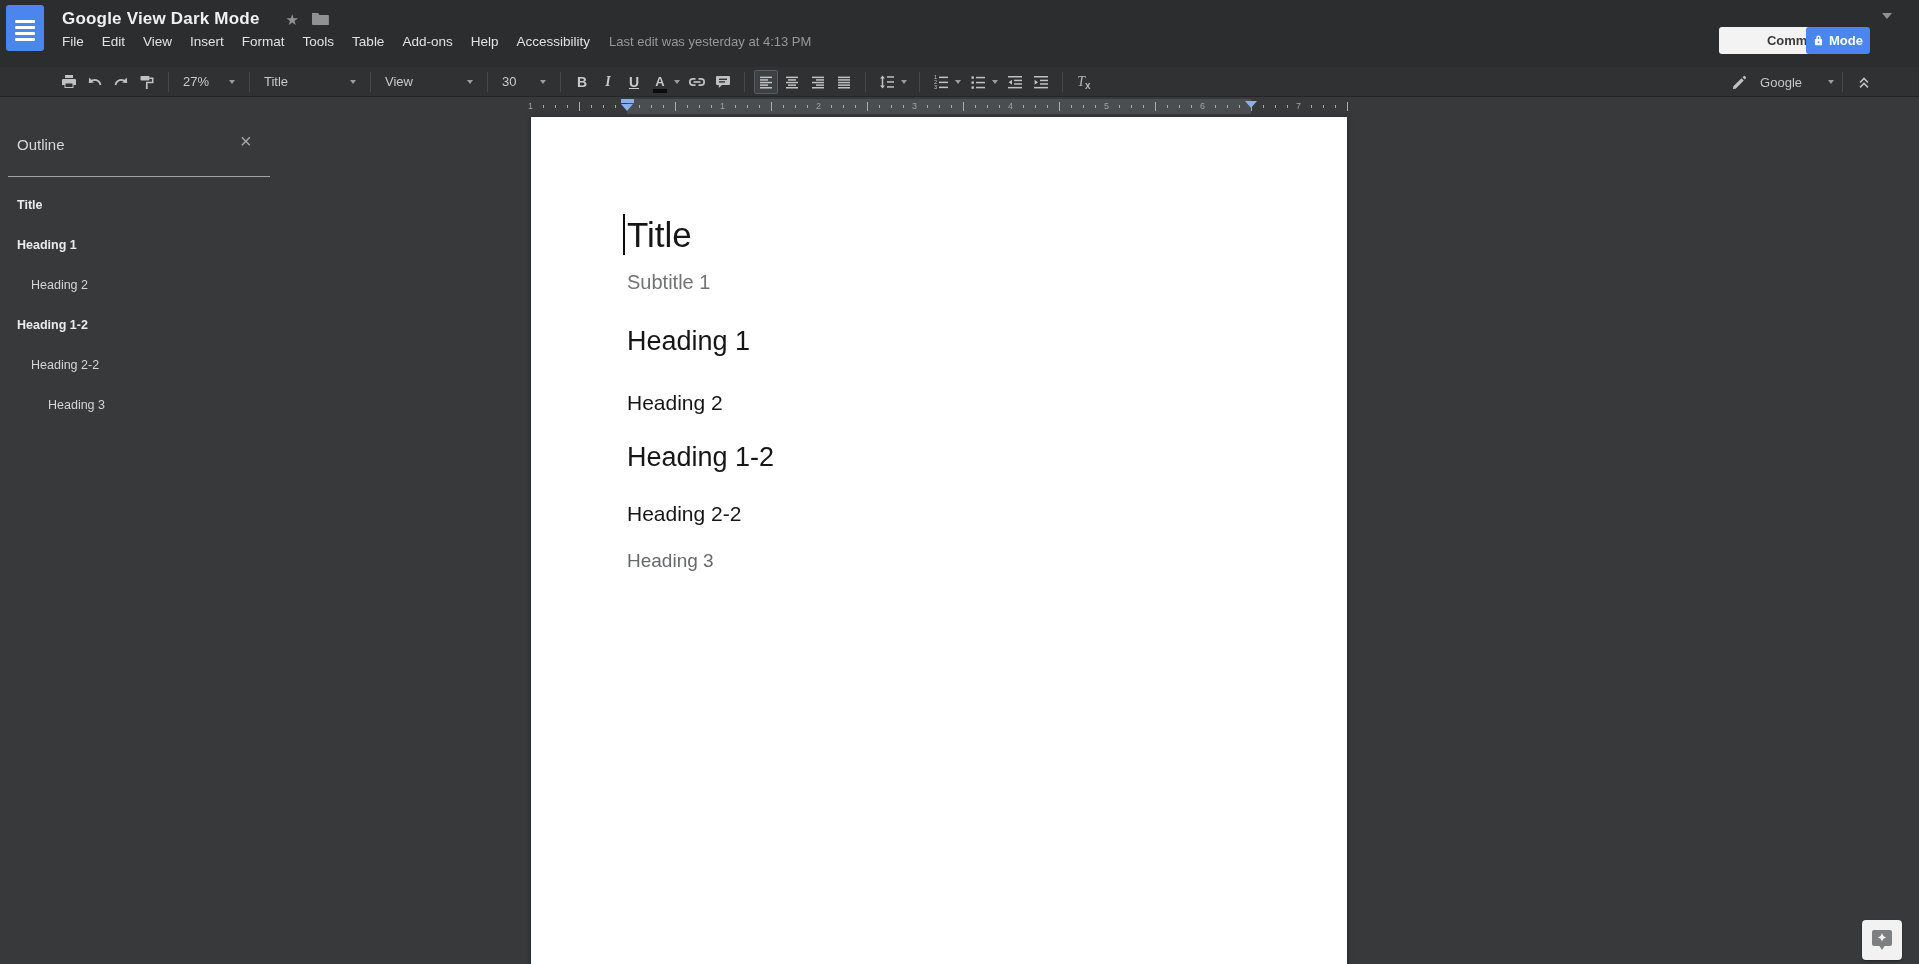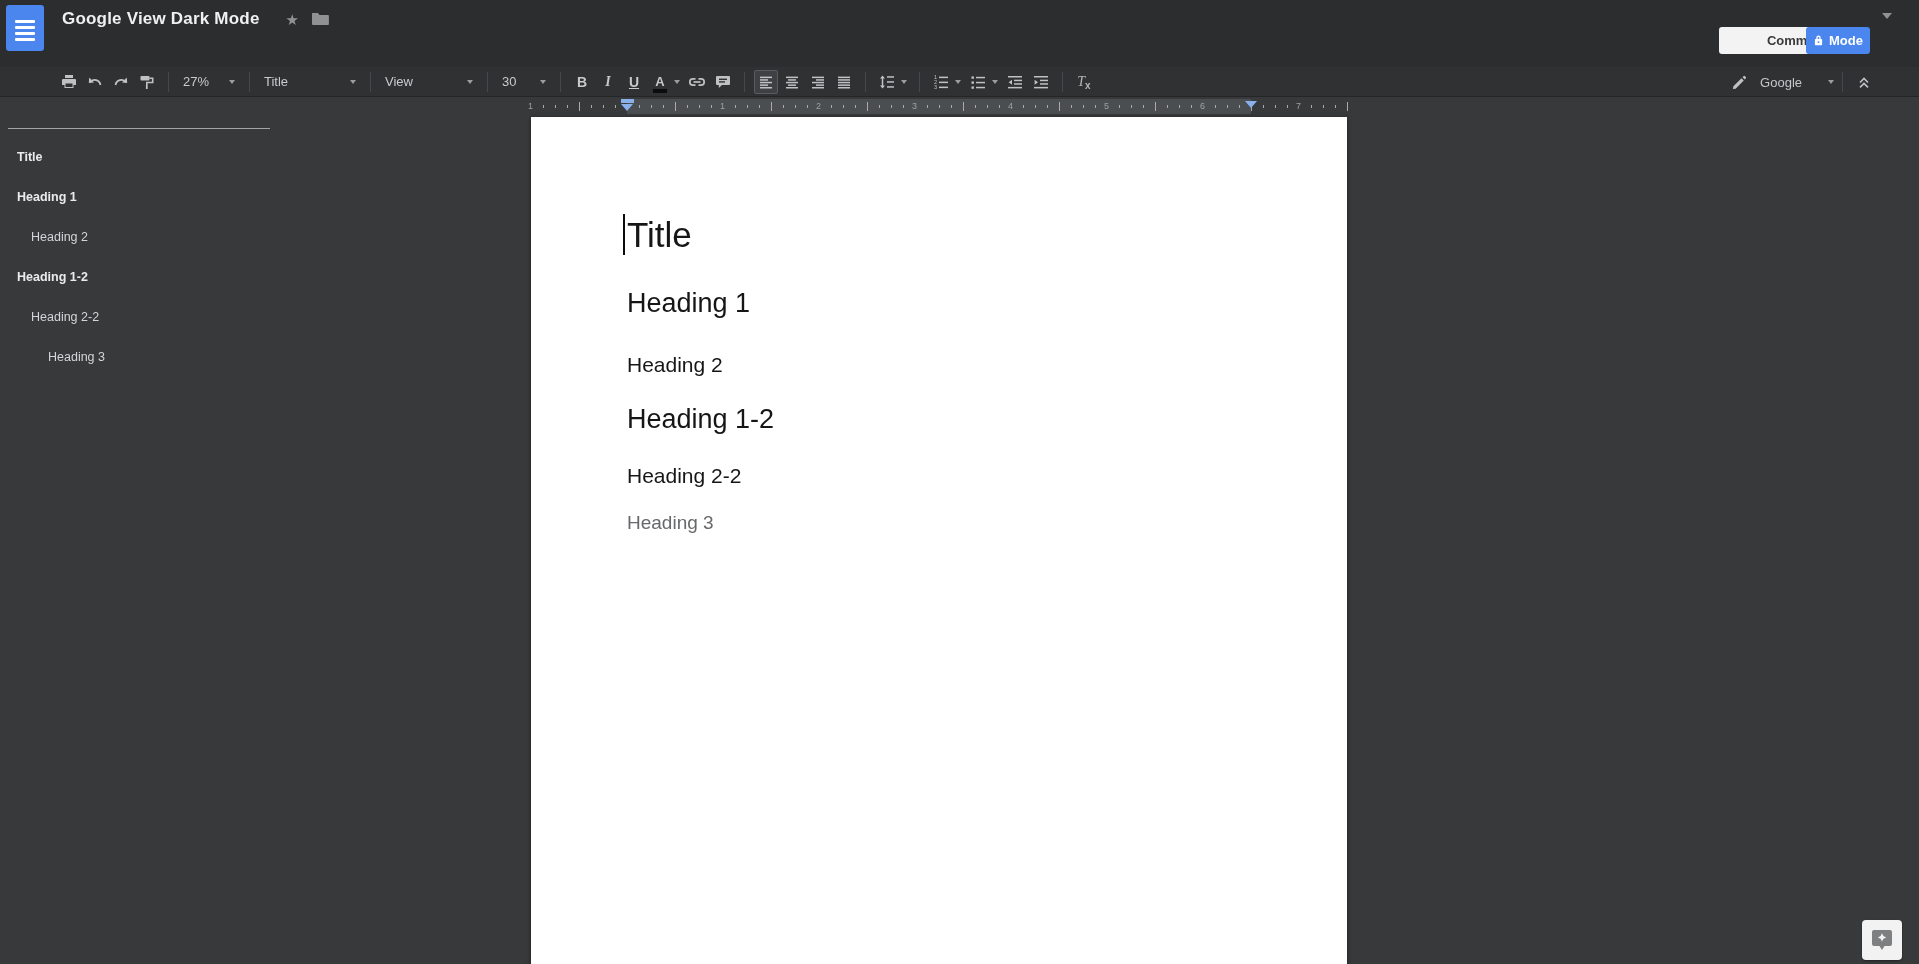--- a/index.html
+++ b/index.html
@@ -116,20 +116,33 @@
     <div class="title-row">
       <span class="doc-title">Google View Dark Mode</span>
       <span class="star">★</span>
       <span class="folder">
         <svg width="18" height="14" viewBox="0 0 18 14" fill="currentColor">
             <path d="M1 1h6l1.5 2H17a.9.9 0 0 1 .9.9V12a1 1 0 0 1-1 1H2a1 1 0 0 1-1-1z"></path>
           </svg>
       </span>
     </div>
 
+    <div class="menu-row">
+      <span class="menu-item">File</span>
+      <span class="menu-item">Edit</span>
+      <span class="menu-item">View</span>
+      <span class="menu-item">Insert</span>
+      <span class="menu-item">Format</span>
+      <span class="menu-item">Tools</span>
+      <span class="menu-item">Table</span>
+      <span class="menu-item">Add-ons</span>
+      <span class="menu-item">Help</span>
+      <span class="menu-item">Accessibility</span>
+      <span class="last-edit">Last edit was yesterday at 4:13 PM</span>
+    </div>
 
     <div class="btn-comments">
       <span>Comments</span>
     </div>
     <div class="btn-share">
       <span>
         <svg width="11" height="13" viewBox="0 0 14 16">
             <path fill="#fff" d="M4.2 6V4.4a2.8 2.8 0 0 1 5.6 0V6H8V4.4a1 1 0 0 0-2 0V6z"></path>
             <rect x="2.4" y="6" width="9.2" height="8" rx="1" fill="#fff"></rect>
             <circle cx="7" cy="10" r="1.2" fill="#4a86ee"></circle>
@@ -461,35 +474,40 @@
       <div class="marker" style="left:90px;top:0">
         <div class="mrect"></div>
         <div class="mtri"></div>
       </div>
       <div class="marker" style="left:714px;top:1px">
         <div class="mtri"></div>
       </div>
     </div>
 
     <div class="outline">
+      <div class="outline-header">
+        <span class="outline-title">Outline</span>
+        <span class="outline-close">×</span>
+      </div>
       <div class="outline-divider"></div>
       <div class="outline-items">
         <div class="oitem lv1 b">Title</div>
         <div class="oitem lv1 b">Heading 1</div>
         <div class="oitem lv2">Heading 2</div>
         <div class="oitem lv1 b">Heading 1-2</div>
         <div class="oitem lv2">Heading 2-2</div>
         <div class="oitem lv3">Heading 3</div>
       </div>
     </div>
 
     <div class="page">
       <div class="blk title">
         <span class="caret"></span><span>Title</span>
       </div>
+      <div class="blk subtitle">Subtitle 1</div>
       <div class="blk h1">Heading 1</div>
       <div class="blk h2">Heading 2</div>
       <div class="blk h1b">Heading 1-2</div>
       <div class="blk h2b">Heading 2-2</div>
       <div class="blk h3">Heading 3</div>
     </div>
 
     <div class="explore">
       <span>
         <svg width="22" height="24" viewBox="0 0 22 24">

